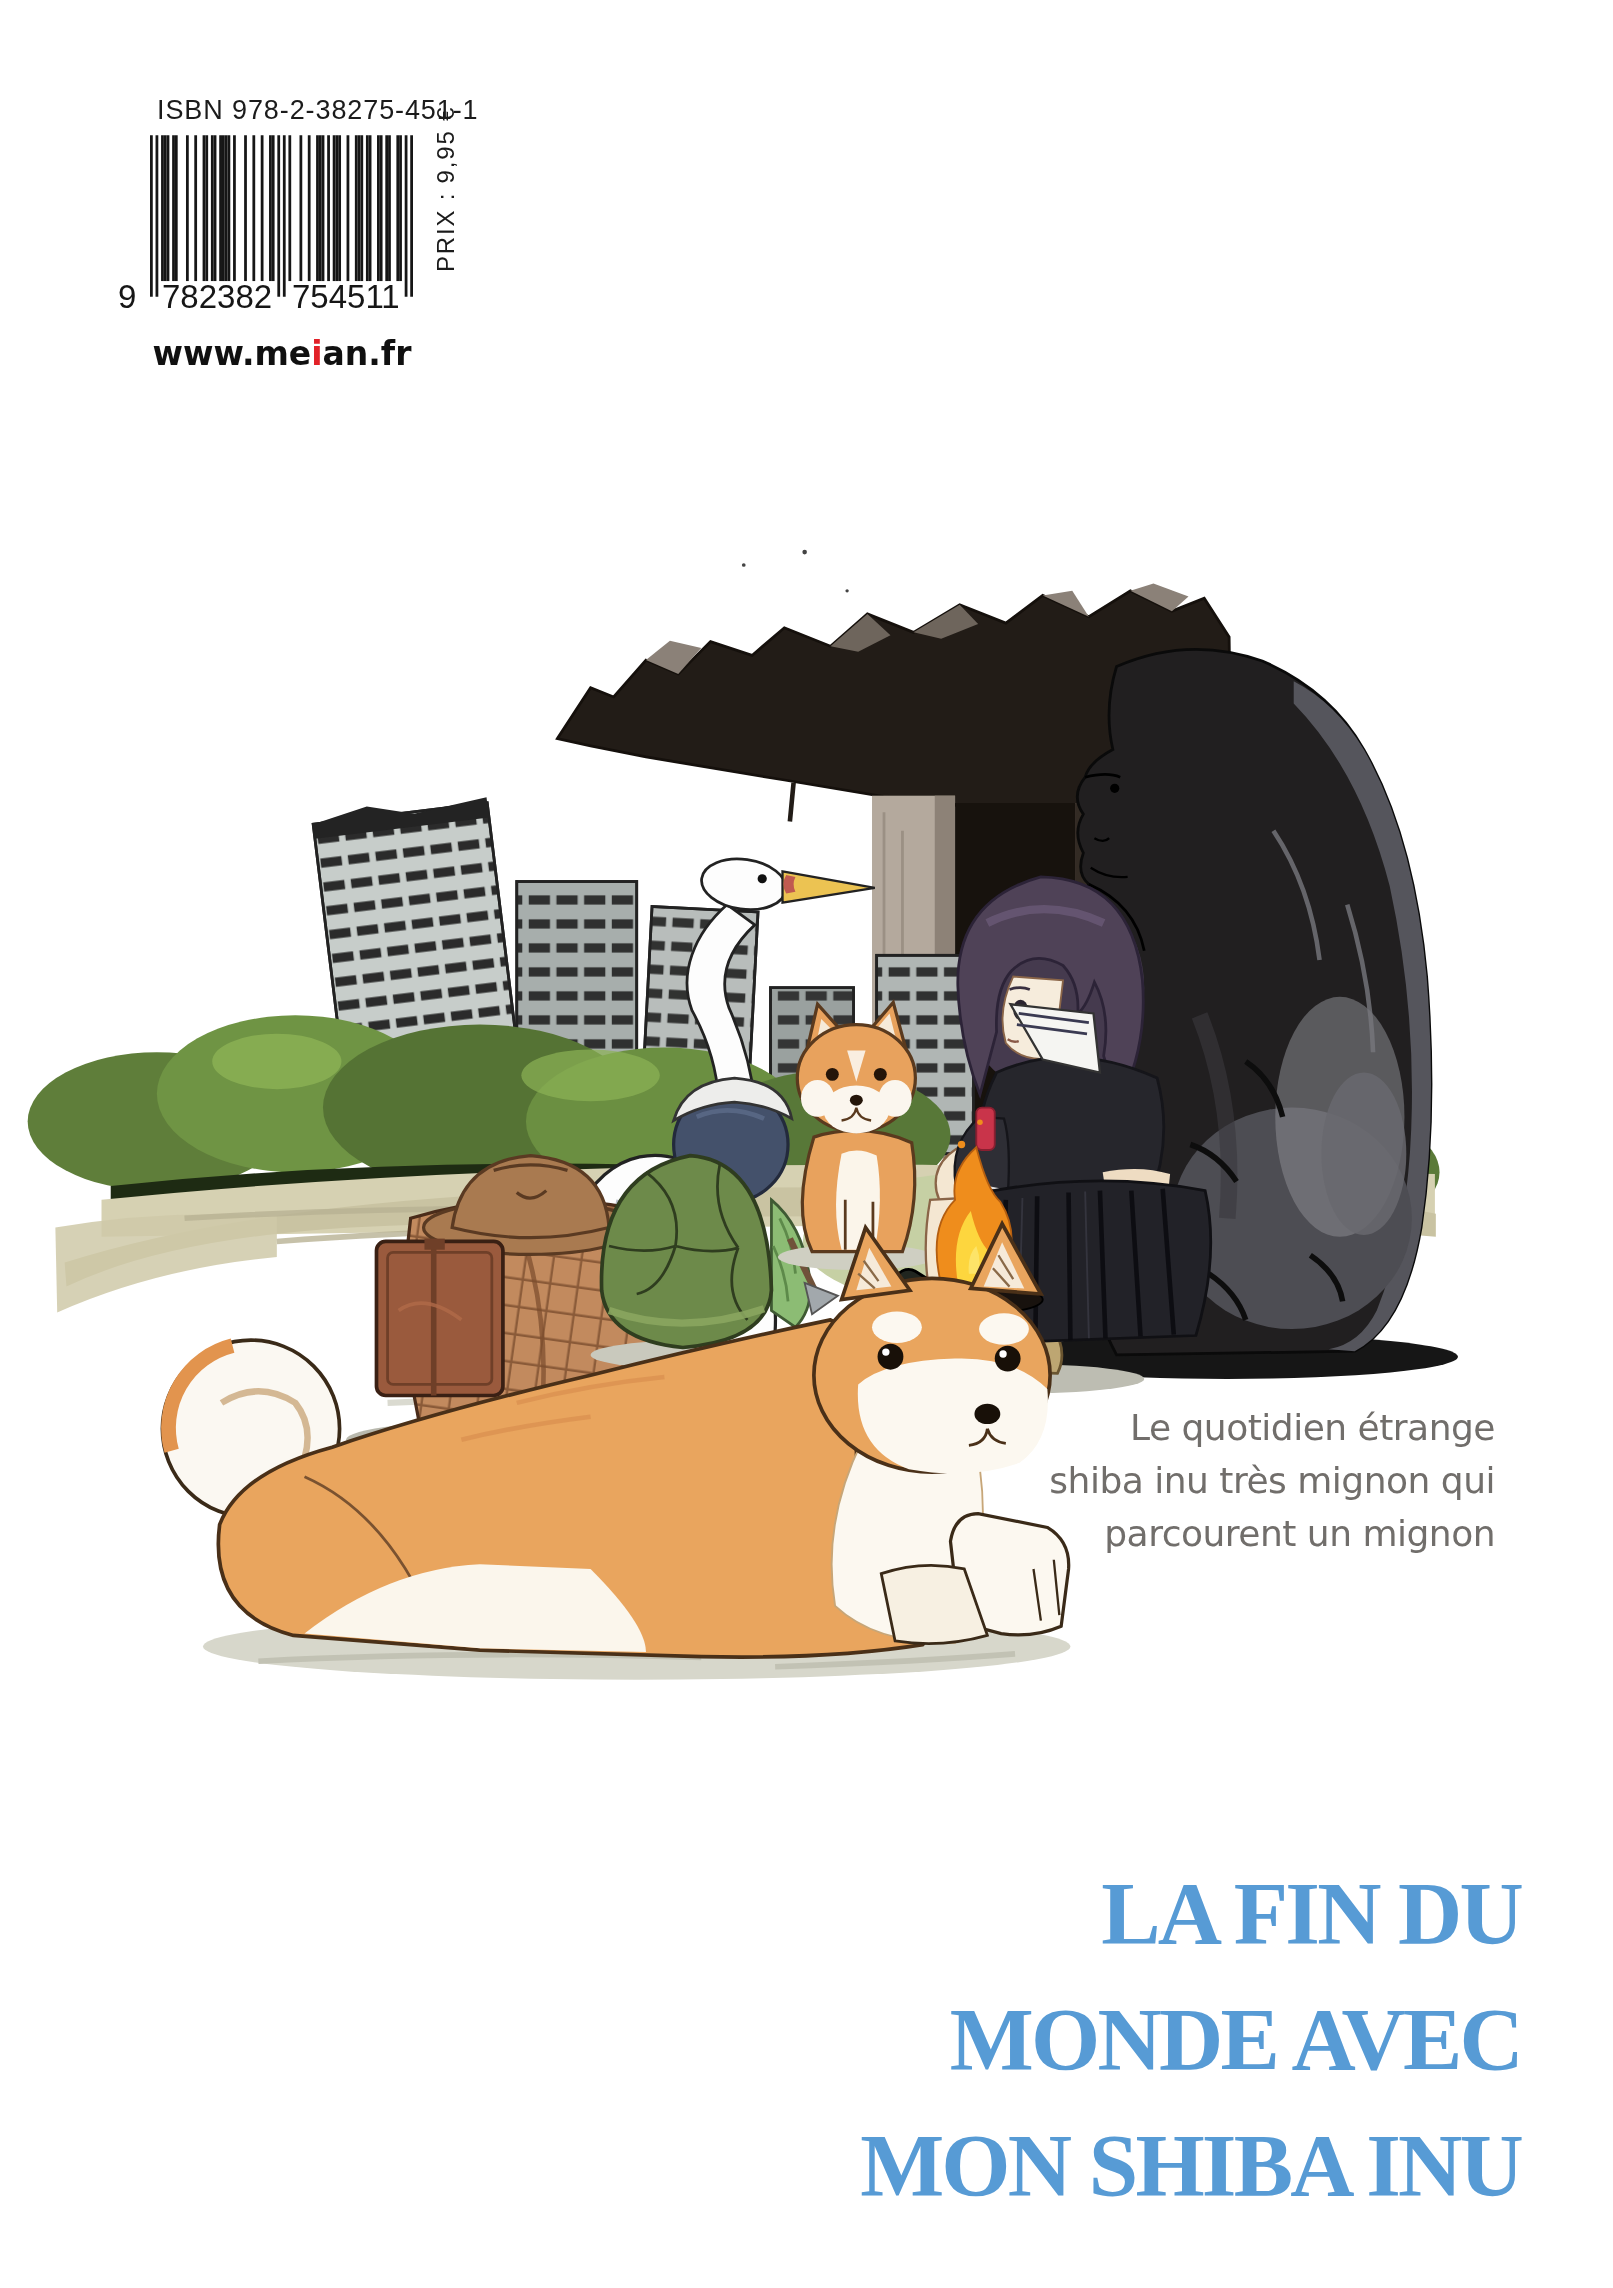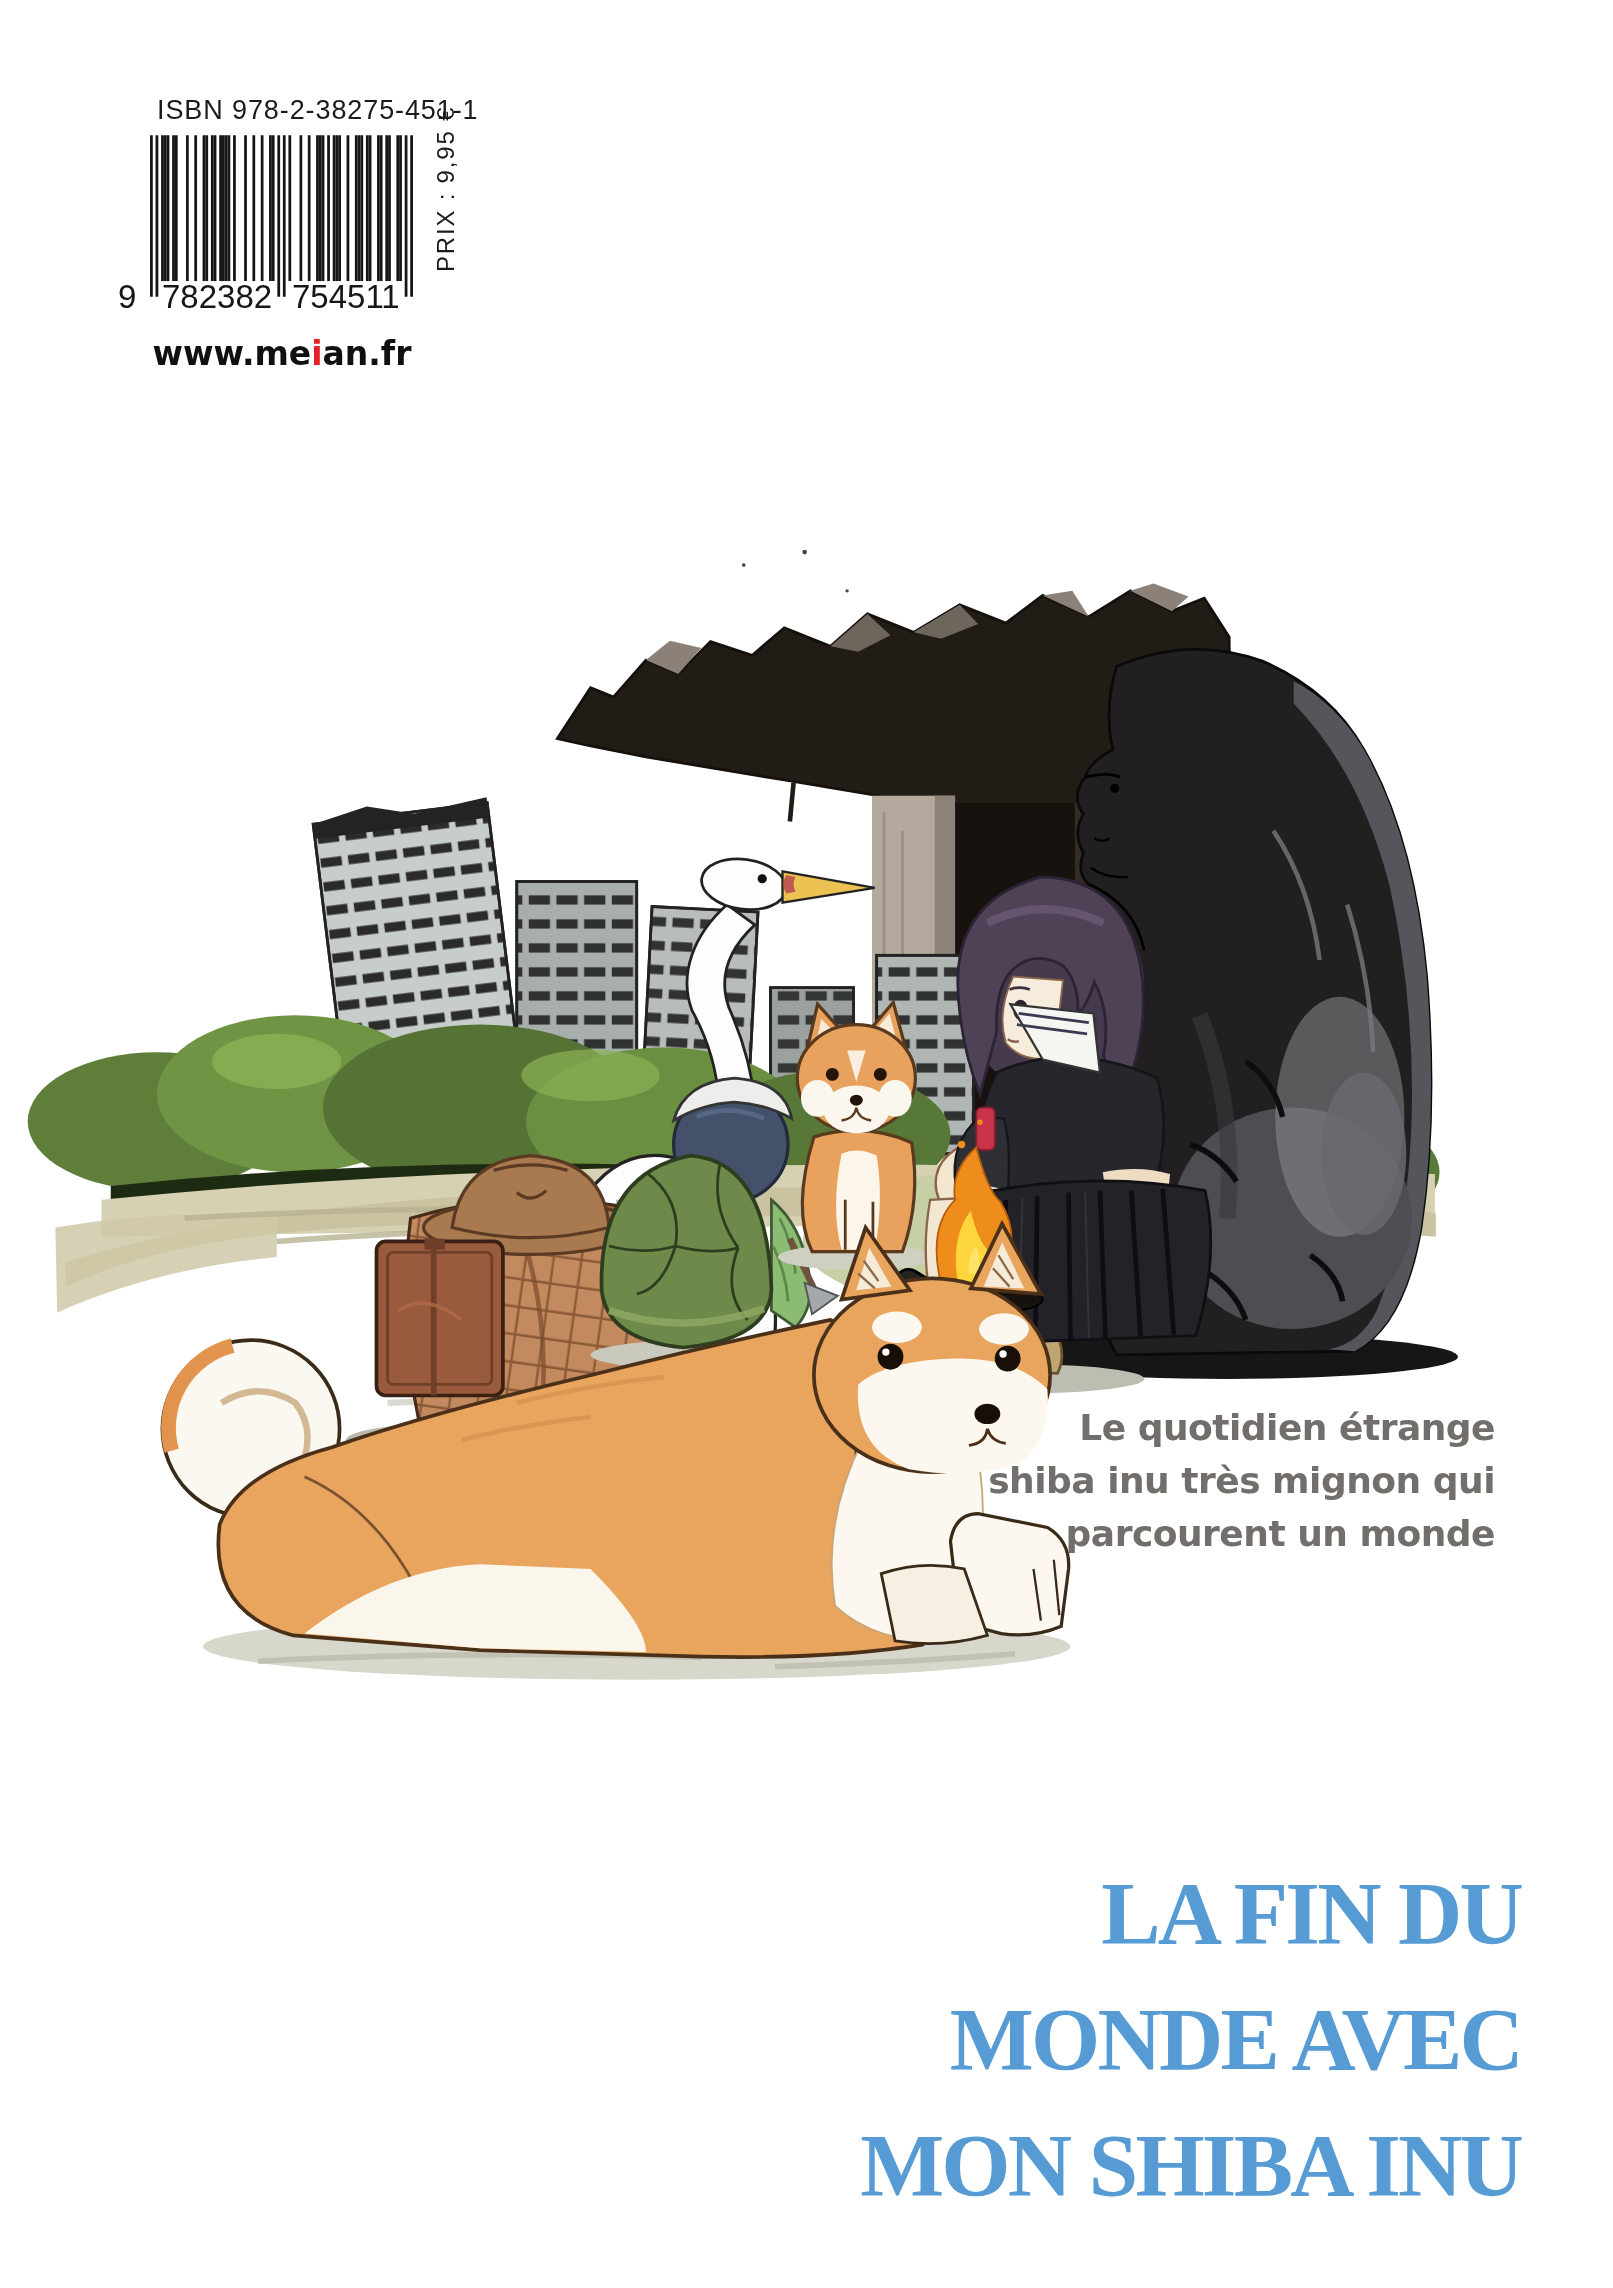--- a/index.html
+++ b/index.html
@@ -16,21 +16,21 @@
   .ean-left{left:162px;width:112px;text-align:justify;}
   .ean-right{left:292px;width:112px;}
   .prix{position:absolute;left:432px;top:272px;transform:rotate(-90deg);
         transform-origin:left top;font-size:24px;letter-spacing:1.8px;color:#1b1b1b;
         white-space:nowrap;}
   .site{position:absolute;left:138px;top:334px;width:288px;text-align:center;
         font-family:"DejaVu Sans",sans-serif;font-weight:bold;font-size:33px;color:#101010;}
   .site .accent{color:#e22128;}
   
   .blurb{position:absolute;right:118px;top:1401px;text-align:right;
-         font-family:"DejaVu Sans",sans-serif;font-weight:bold;font-size:36px;
+         font-family:"DejaVu Sans",sans-serif;font-weight:normal;font-size:36px;
          line-height:53px;color:#716e6b;letter-spacing:-0.5px;}
   
   .title{position:absolute;right:92px;top:1850px;text-align:right;
          font-family:Liberation Serif, serif;font-weight:bold;font-size:89px;
          line-height:126px;color:#579bd5;letter-spacing:-2.8px;white-space:nowrap;}
 </style>
 </head>
 <body>
 
 <div class="page">
@@ -341,21 +341,21 @@
   <div class="ean-digit ean-left">782382</div>
   <div class="ean-digit ean-right">754511</div>
 
   <div class="prix">PRIX : 9,95 €</div>
 
   <div class="site"><span>www.me</span><span class="accent">i</span><span>an.fr</span></div>
 
   <div class="blurb">
     <div>Le quotidien étrange</div>
     <div>shiba inu très mignon qui</div>
-    <div>parcourent un monde</div>
+    <div>parcourent un mignon</div>
   </div>
 
   <div class="title">
     <div>LA FIN DU</div>
     <div>MONDE AVEC</div>
     <div>MON SHIBA INU</div>
   </div>
 
 </div>
 

